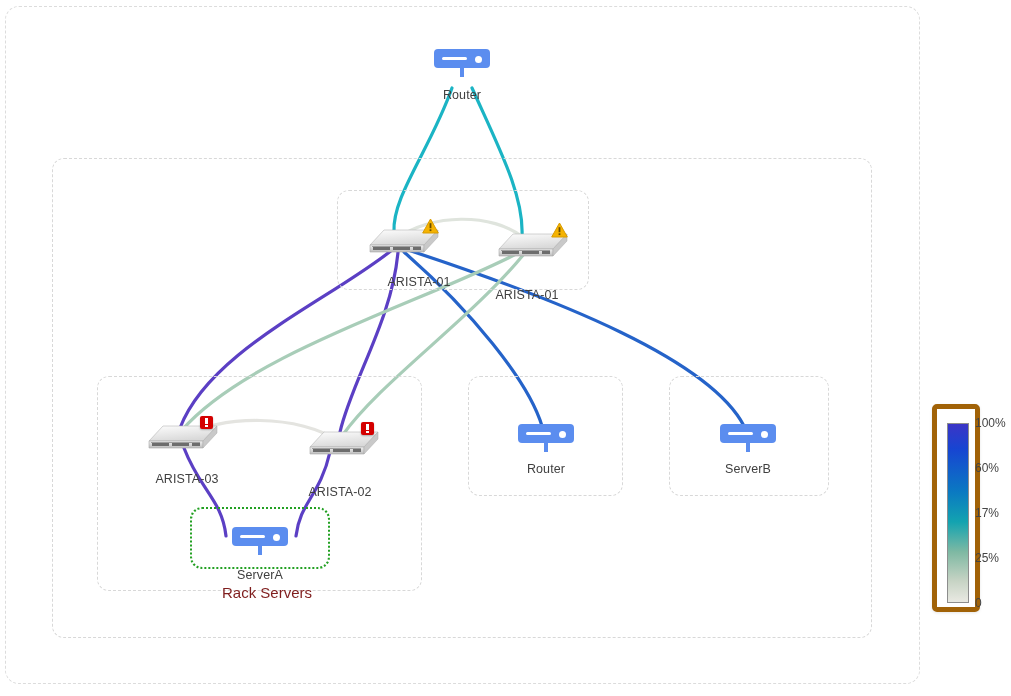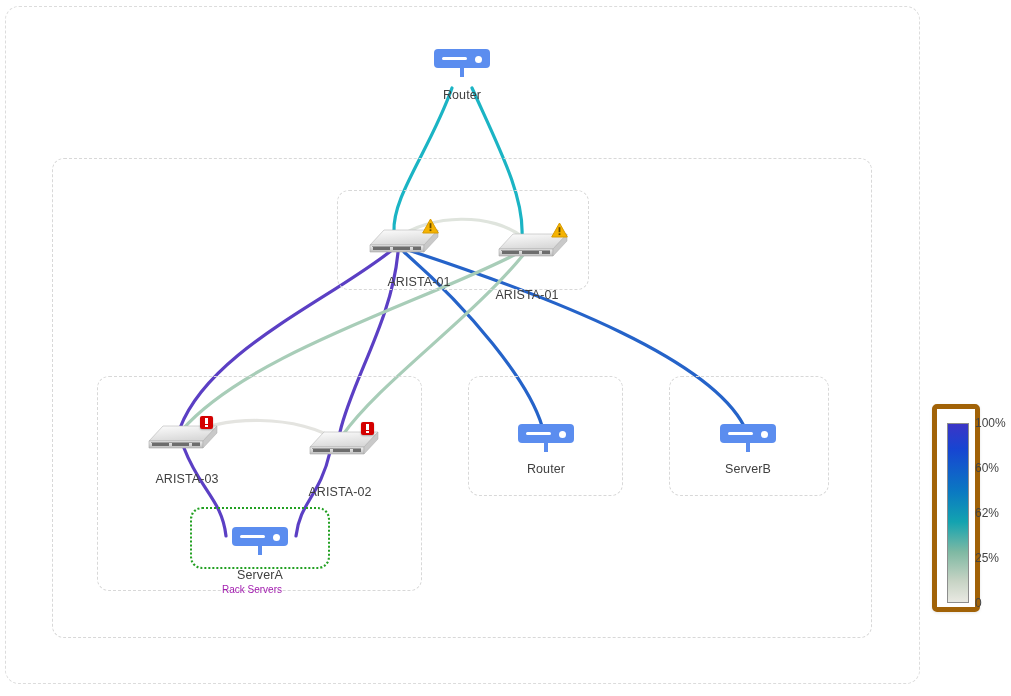--- a/index.html
+++ b/index.html
@@ -18,21 +18,21 @@
     border:1px dashed #dcdcdc;border-radius:14px;box-sizing:border-box;
   }
 
   
   .group{
     position:absolute;border:1px dashed #d8d8d8;border-radius:12px;
     box-sizing:border-box;
   }
   .group-label{
     position:absolute;white-space:nowrap;
-    font-size:10px;color:#a21caf;
+    font-size:15px;color:#7f1d1d;
   }
 
   
   .node-label{
     position:absolute;white-space:nowrap;
     font-size:12.5px;color:#404040;
     letter-spacing:.1px;
   }
 
   
@@ -277,19 +277,19 @@
             <stop offset="72%" stop-color="#7fb9a3"></stop>
             <stop offset="88%" stop-color="#c6d3c4"></stop>
             <stop offset="100%" stop-color="#e9e9e2"></stop>
           </linearGradient>
         </defs>
       <rect x="0" y="0" width="22" height="180" fill="url(#legrad)"></rect>
     </svg>
     <div id="legend-ticks">
         <div class="legend-tick" style="top: 14px;">100%</div>
         <div class="legend-tick" style="top: 59px;">60%</div>
-        <div class="legend-tick" style="top: 104px;">62%</div>
+        <div class="legend-tick" style="top: 104px;">17%</div>
         <div class="legend-tick" style="top: 149px;">25%</div>
         <div class="legend-tick" style="top: 194px;">0</div>
       </div>
   </div>
 
 </div>
 
 </body></html>

